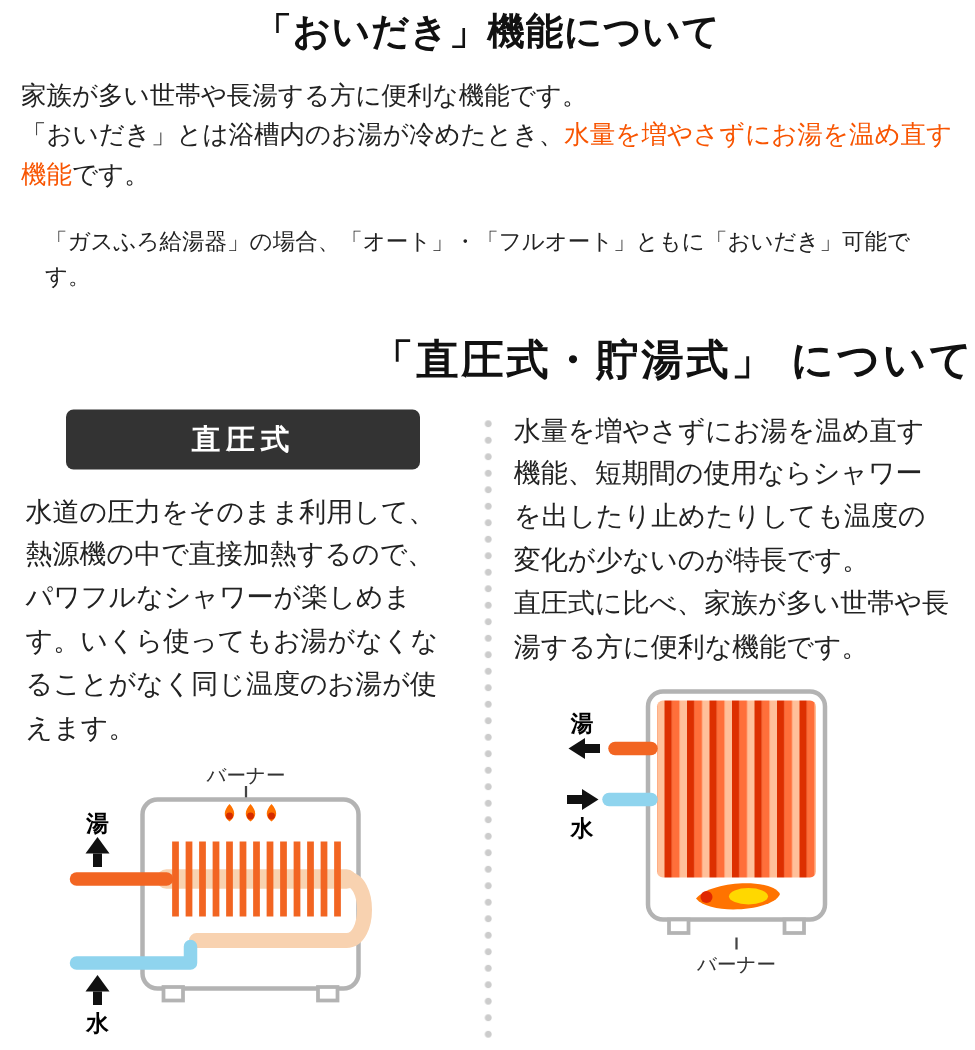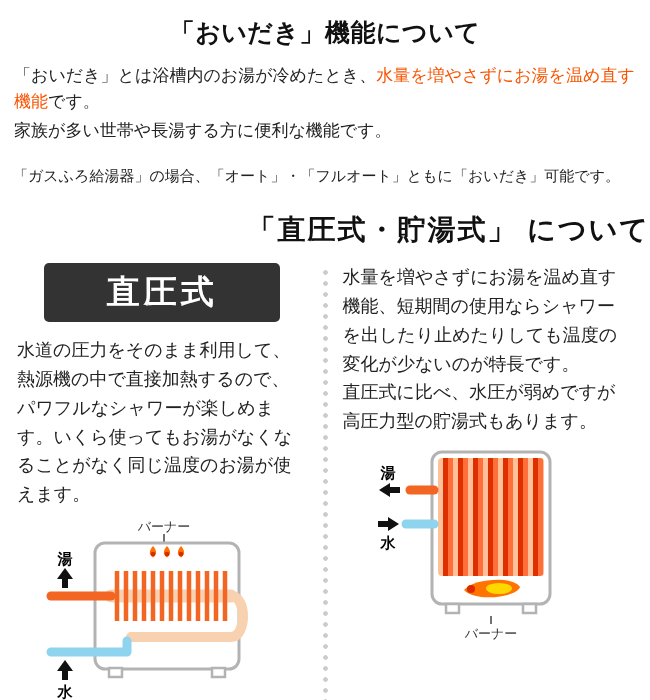--- a/index.html
+++ b/index.html
@@ -5,21 +5,21 @@
   html, body { margin: 0; padding: 0; background: #ffffff; }
   body {
     font-family: "Liberation Sans", "DejaVu Sans", sans-serif;
     color: #222222;
   }
   .page {
     width: 650px;
     height: 700px;
     overflow: hidden;
     box-sizing: border-box;
-    padding-top: 12px;
+    padding-top: 0;
     background: #ffffff;
     margin: 0 auto;
   }
   h1.page-title {
     font-size: 25px;
     font-weight: bold;
     text-align: center;
     color: #111111;
     margin: 4px 0 14px 0;
     letter-spacing: 0.5px;
@@ -27,21 +27,21 @@
   p.intro {
     font-size: 17px;
     line-height: 1.55;
     margin: 0 14px;
   }
   p.intro .hl { color: #f85400; }
   p.intro.second { margin-top: 2px; }
   p.note {
     font-size: 15px;
     line-height: 1.55;
-    margin: 0 13px;
+    margin: 0 30px;
   }
   p.note.first { margin-top: 20px; }
   h2.section-title {
     font-size: 28px;
     font-weight: bold;
     text-align: right;
     color: #111111;
     margin: 24px 0 14px 0;
     letter-spacing: 2px;
   }
@@ -57,21 +57,21 @@
     background-image: radial-gradient(circle, #cccccc 2px, rgba(0,0,0,0) 2.6px);
     background-size: 5px 11px;
     background-repeat: repeat-y;
     background-position: center top;
   }
   .badge {
     width: 236px;
     margin: 0 auto 14px auto;
     background: #333333;
     color: #ffffff;
-    font-size: 33px;
+    font-size: 19px;
     font-weight: bold;
     text-align: center;
     padding: 7px 0;
     border-radius: 5px;
     letter-spacing: 4px;
   }
   p.colbody {
     font-size: 18px;
     line-height: 1.6;
     margin: 0 2px 0 2px;
@@ -81,22 +81,22 @@
   .dlabel { font-size: 13px; fill: #333333; }
   .dlabel-big { font-size: 15px; font-weight: bold; fill: #000000; }
 </style>
 </head>
 <body>
 
 <div class="page">
 
   <h1 class="page-title">「おいだき」機能について</h1>
 
+  <p class="intro second">家族が多い世帯や長湯する方に便利な機能です。</p>
   <p class="intro"><span>「おいだき」とは浴槽内のお湯が冷めたとき、</span><span class="hl">水量を増やさずにお湯を温め直す機能</span><span>です。</span></p>
-  <p class="intro second">家族が多い世帯や長湯する方に便利な機能です。</p>
 
   <p class="note first">「ガスふろ給湯器」の場合、「オート」・「フルオート」ともに「おいだき」可能です。</p>
 
   <h2 class="section-title">「直圧式・貯湯式」 について</h2>
 
   <div class="columns">
 
     <div class="col">
       <div class="badge">直圧式</div>
       <p class="colbody">水道の圧力をそのまま利用して、熱源機の中で直接加熱するので、パワフルなシャワーが楽しめます。いくら使ってもお湯がなくなることがなく同じ温度のお湯が使えます。</p>
@@ -130,21 +130,21 @@
           <rect x="31" y="152" width="6" height="9"></rect>
         </g>
         <text x="34" y="178" text-anchor="middle" class="dlabel-big">水</text>
       </svg>
     </div>
 
     <div class="divider"></div>
 
     <div class="col">
       <p class="colbody">水量を増やさずにお湯を温め直す機能、短期間の使用ならシャワーを出したり止めたりしても温度の変化が少ないのが特長です。</p>
-      <p class="colbody">直圧式に比べ、水圧が弱めですが高圧力型の貯湯式もあります。</p>
+      <p class="colbody">直圧式に比べ、家族が多い世帯や長湯する方に便利な機能です。</p>
 
       <svg class="diagram" width="240" height="200" viewBox="0 0 240 200">
         <defs>
           <pattern id="tankStripes" width="15" height="15" patternUnits="userSpaceOnUse">
             <rect width="15" height="15" fill="#ffc09a"></rect>
             <rect width="5" height="15" fill="#dd2f00"></rect>
             <rect x="5" width="5" height="15" fill="#ff6f3a"></rect>
           </pattern>
         </defs>
         <rect x="64" y="6" width="118" height="152" rx="10" fill="#ffffff" stroke="#b3b3b3" stroke-width="3"></rect>

